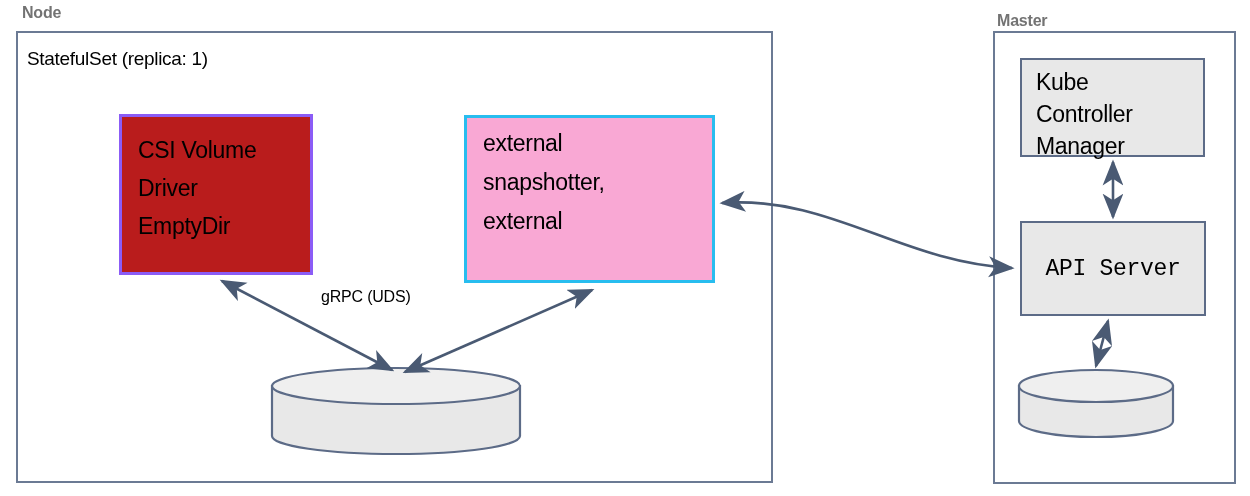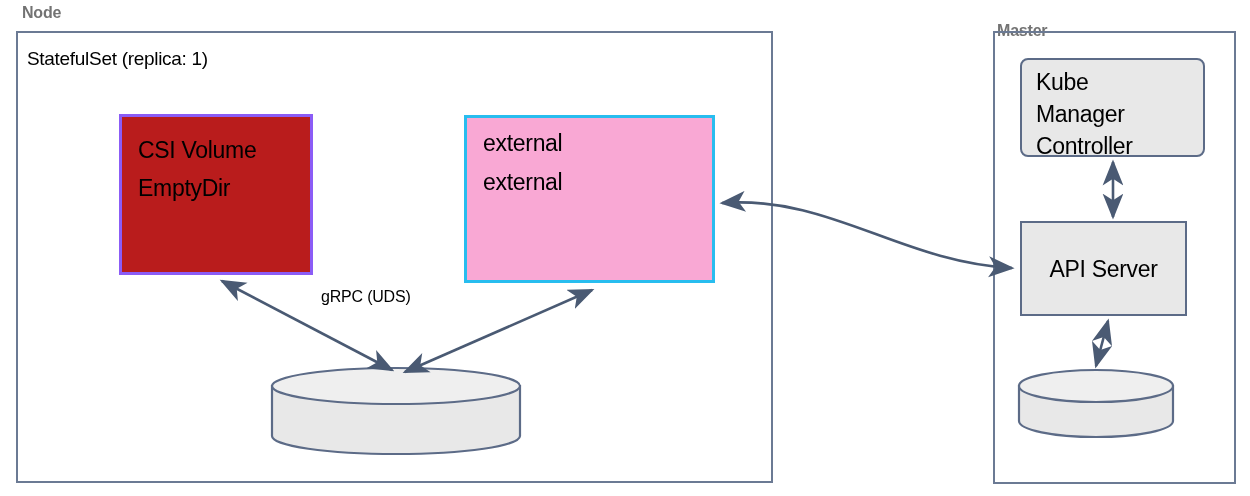--- a/index.html
+++ b/index.html
@@ -110,48 +110,50 @@
 
   <div class="group-label" style="left:22px; top:4px;">Node</div>
 
   <div class="group-box" style="left:16px; top:31px; width:757px; height:452px;"></div>
 
   <div class="group-title" style="left:27px; top:48px;">StatefulSet (replica: 1)</div>
 
   <div class="node-box box-csi" style="left:119px; top:114px; width:194px; height:161px;">
     <div class="node-text">
       <div>CSI Volume</div>
+      <div>Driver</div>
       <div>EmptyDir</div>
     </div>
   </div>
 
   <div class="node-box box-ext" style="left:464px; top:115px; width:251px; height:168px;">
     <div class="node-text" style="top:6px; line-height:39px;">
       <div>external</div>
+      <div>snapshotter,</div>
       <div>external</div>
     </div>
   </div>
 
   <div class="edge-label" style="left:321px; top:288px;">gRPC (UDS)</div>
 
   <div class="cyl-label" style="left:272px; top:408px; width:248px;">EmptyDir Volume</div>
 
-  <div class="group-label" style="left:997px; top:22px;">Master</div>
+  <div class="group-label" style="left:997px; top:12px;">Master</div>
 
   <div class="group-box" style="left:993px; top:31px; width:243px; height:453px;"></div>
 
-  <div class="node-box box-gray" style="left:1020px; top:58px; width:185px; height:99px;border-radius:8px;">
+  <div class="node-box box-gray" style="left:1020px; top:58px; width:185px; height:99px;">
     <div class="node-text">
       <div>Kube</div>
+      <div>Controller</div>
       <div>Manager</div>
-      <div>Controller</div>
     </div>
   </div>
 
-  <div class="node-box box-gray center-text" style="left:1020px; top:221px; width:167px; height:95px;">
+  <div class="node-box box-gray center-text" style="left:1020px; top:221px; width:186px; height:95px;font-family:Liberation Mono, monospace;">
     <div class="node-text">
       <div>API Server</div>
     </div>
   </div>
 
   <div class="cyl-label" style="left:1019px; top:397px; width:154px;">etcd</div>
 
   <svg class="overlay" viewBox="0 0 1250 496">
     <defs>
       <marker id="arrowEnd" markerWidth="12" markerHeight="12" refX="9" refY="4" orient="auto" markerUnits="strokeWidth">

